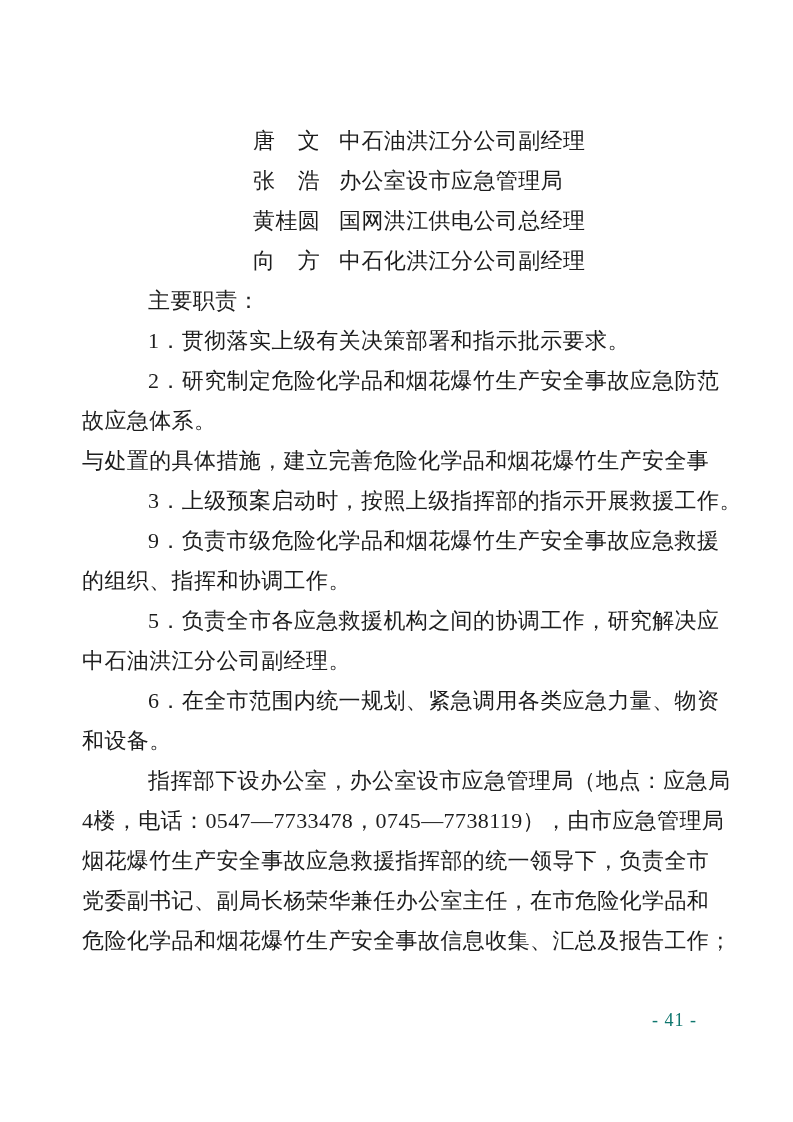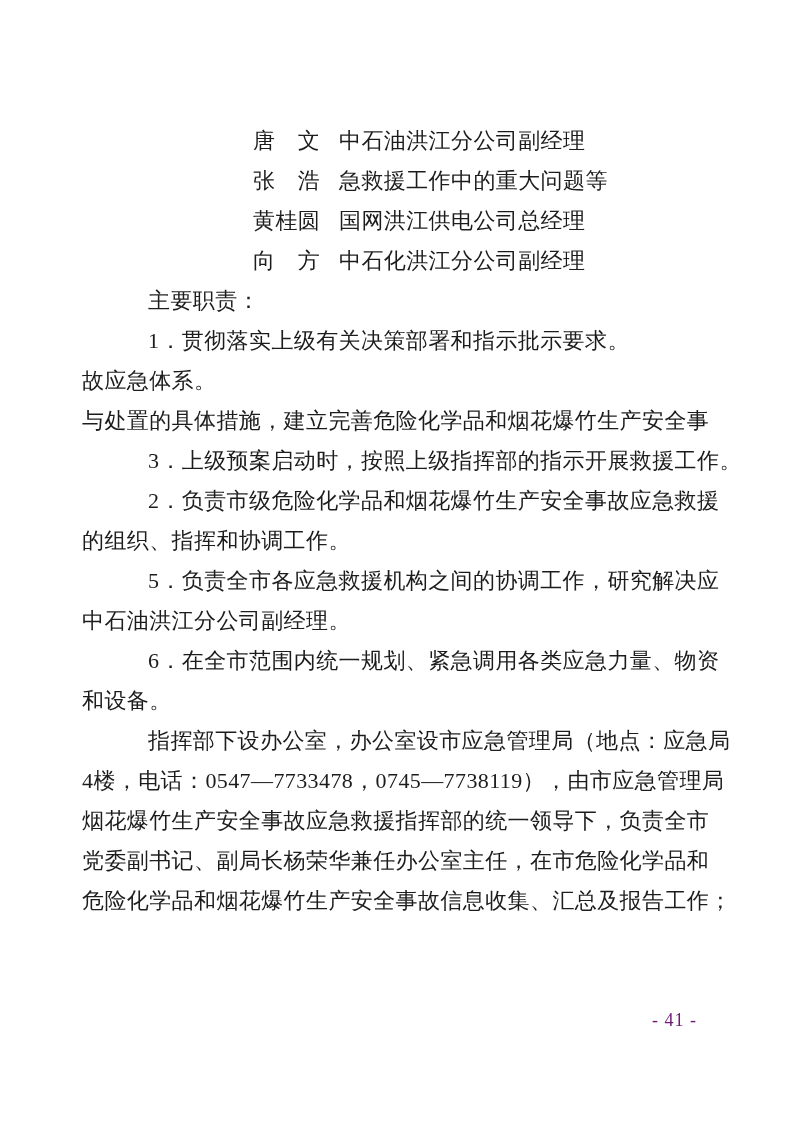--- a/index.html
+++ b/index.html
@@ -31,63 +31,64 @@
   .rtitle { margin-left: 18px; }
   .line { height: 40px; white-space: nowrap; }
   .line.first { padding-left: 66px; }
   .page-number {
     position: absolute;
     top: 1008px;
     right: 96px;
     font-size: 18px;
     line-height: 24px;
     letter-spacing: 1px;
-    color: #701a75;
+    color: #0f766e;
     white-space: pre;
     font-family: "Liberation Serif", "DejaVu Serif", serif;
   }
 </style>
 </head>
 <body>
 
 <div class="page">
   <div class="content">
 
     <div>
       <div class="roster-row">
         <span class="rname">唐　文</span><span class="rtitle">中石油洪江分公司副经理</span>
       </div>
       <div class="roster-row">
-        <span class="rname">张　浩</span><span class="rtitle">急救援工作中的重大问题等</span>
+        <span class="rname">张　浩</span><span class="rtitle">办公室设市应急管理局</span>
       </div>
       <div class="roster-row">
         <span class="rname">黄桂圆</span><span class="rtitle">国网洪江供电公司总经理</span>
       </div>
       <div class="roster-row">
         <span class="rname">向　方</span><span class="rtitle">中石化洪江分公司副经理</span>
       </div>
     </div>
 
     <div class="line first">主要职责：</div>
 
     <div>
       <div class="line first">1．贯彻落实上级有关决策部署和指示批示要求。</div>
     </div>
 
     <div>
+      <div class="line first">2．研究制定危险化学品和烟花爆竹生产安全事故应急防范</div>
       <div class="line">故应急体系。</div>
       <div class="line">与处置的具体措施，建立完善危险化学品和烟花爆竹生产安全事</div>
     </div>
 
     <div>
       <div class="line first">3．上级预案启动时，按照上级指挥部的指示开展救援工作。</div>
     </div>
 
     <div>
-      <div class="line first">2．负责市级危险化学品和烟花爆竹生产安全事故应急救援</div>
+      <div class="line first">9．负责市级危险化学品和烟花爆竹生产安全事故应急救援</div>
       <div class="line">的组织、指挥和协调工作。</div>
     </div>
 
     <div>
       <div class="line first">5．负责全市各应急救援机构之间的协调工作，研究解决应</div>
       <div class="line">中石油洪江分公司副经理。</div>
     </div>
 
     <div>
       <div class="line first">6．在全市范围内统一规划、紧急调用各类应急力量、物资</div>

